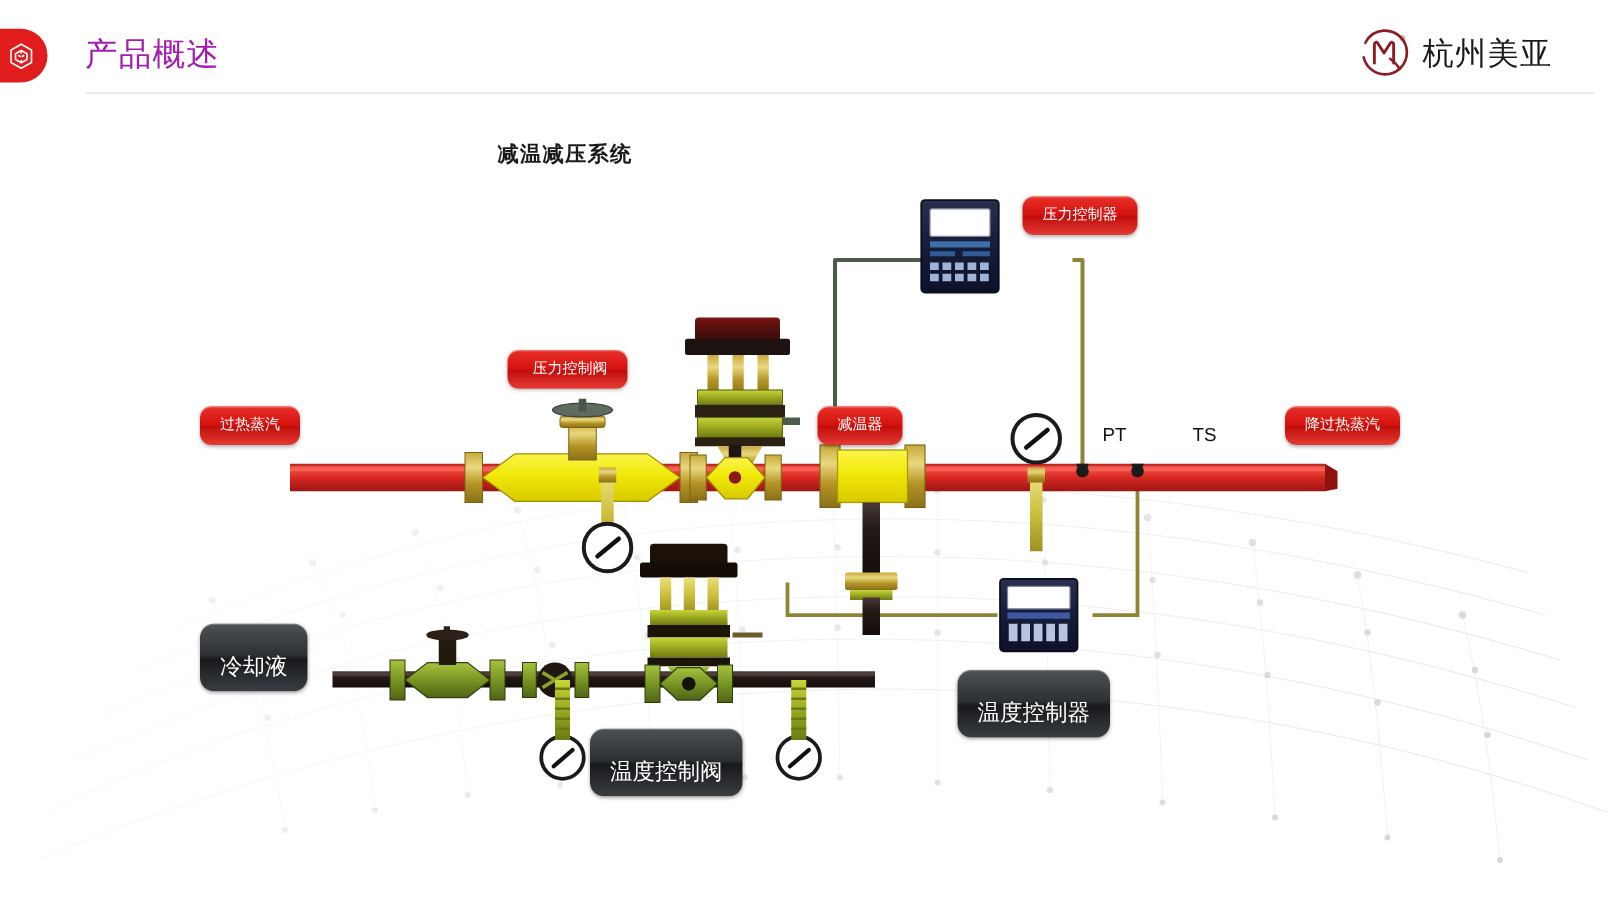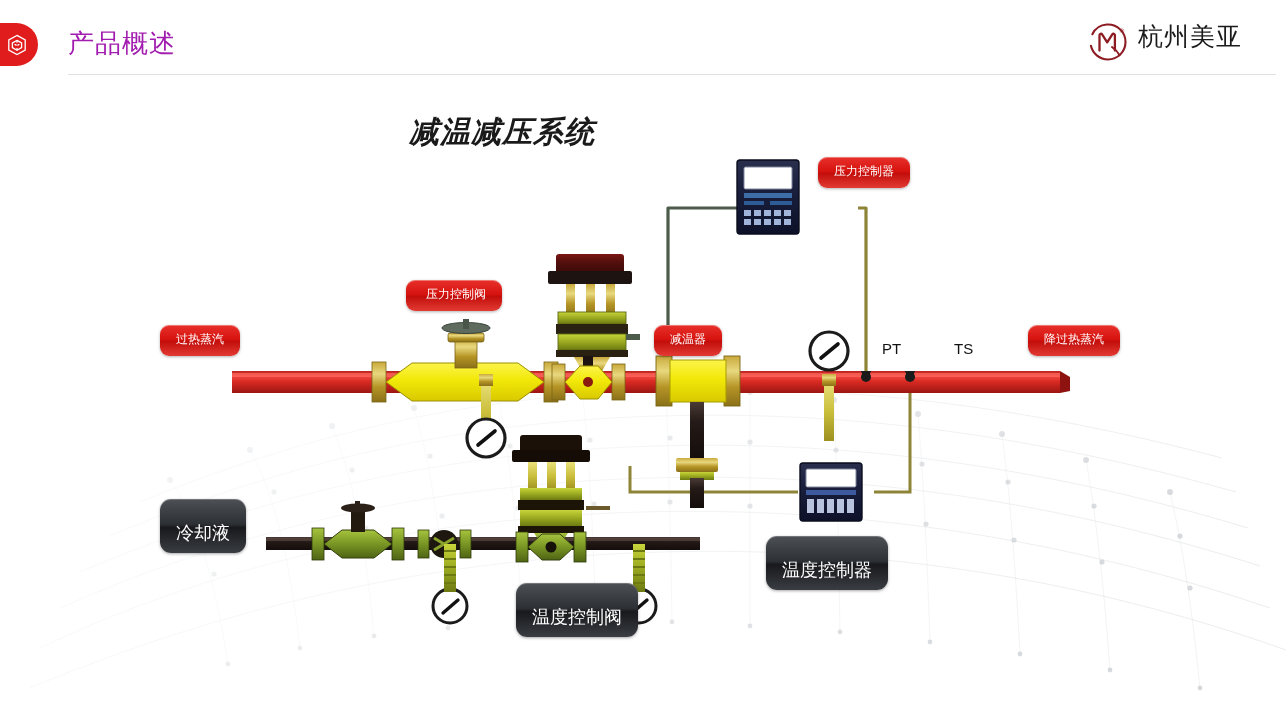--- a/index.html
+++ b/index.html
@@ -35,37 +35,36 @@
   }
   .header-badge svg{display:block;}
   .page-title{
     position:absolute;left:68px;top:26px;
     font-size:26px;color:#a21caf;letter-spacing:1px;
     font-family:"DejaVu Sans","Liberation Sans",sans-serif;
     font-weight:400;white-space:nowrap;
   }
   .brand{
     position:absolute;right:44px;top:20px;
-    display:flex;align-items:flex-start;gap:8px;
+    display:flex;align-items:center;gap:8px;
   }
   .brand-mark{position:relative;width:44px;height:44px;}
   .brand-name{
     font-size:25px;color:#1a1a1a;letter-spacing:1px;
     font-family:"DejaVu Sans","Liberation Sans",sans-serif;
     white-space:nowrap;
   }
 
   
   .canvas{position:absolute;left:0;top:88px;width:1286px;height:634px;}
   .diagram-title{
-    position:absolute;left:409px;top:24px;
-    font-size:30px;font-weight:bold;color:#1a1a1a;letter-spacing:1px;
+    position:absolute;left:398px;top:24px;
+    font-size:17px;font-weight:bold;color:#1a1a1a;letter-spacing:1px;
     font-family:"DejaVu Sans","Liberation Sans",sans-serif;
     white-space:nowrap;
-    font-style:italic;
   }
 
   
   .pill{
     position:absolute;display:flex;align-items:center;justify-content:center;
     white-space:nowrap;box-sizing:border-box;
     font-family:"DejaVu Sans","Liberation Sans",sans-serif;
   }
   .pill-red{
     color:#ffffff;font-size:12px;
@@ -462,17 +461,17 @@
   <div class="pill pill-red" style="left:406px;top:192px;padding-left:20px;">压力控制阀</div>
 
   <div class="pill pill-red" style="left:818px;top:69px;">压力控制器</div>
 
   <div class="pill pill-red" style="left:654px;top:237px;">减温器</div>
 
   <div class="pill pill-red" style="left:1028px;top:237px;">降过热蒸汽</div>
 
   <div class="pill pill-dark" style="left:160px;top:411px;">冷却液</div>
 
-  <div class="pill pill-dark" style="left:472px;top:495px;margin-left:44px;">温度控制阀</div>
+  <div class="pill pill-dark" style="left:472px;top:495px;">温度控制阀</div>
 
   <div class="pill pill-dark" style="left:766px;top:448px;">温度控制器</div>
 
 </div>
 
 </body></html>

